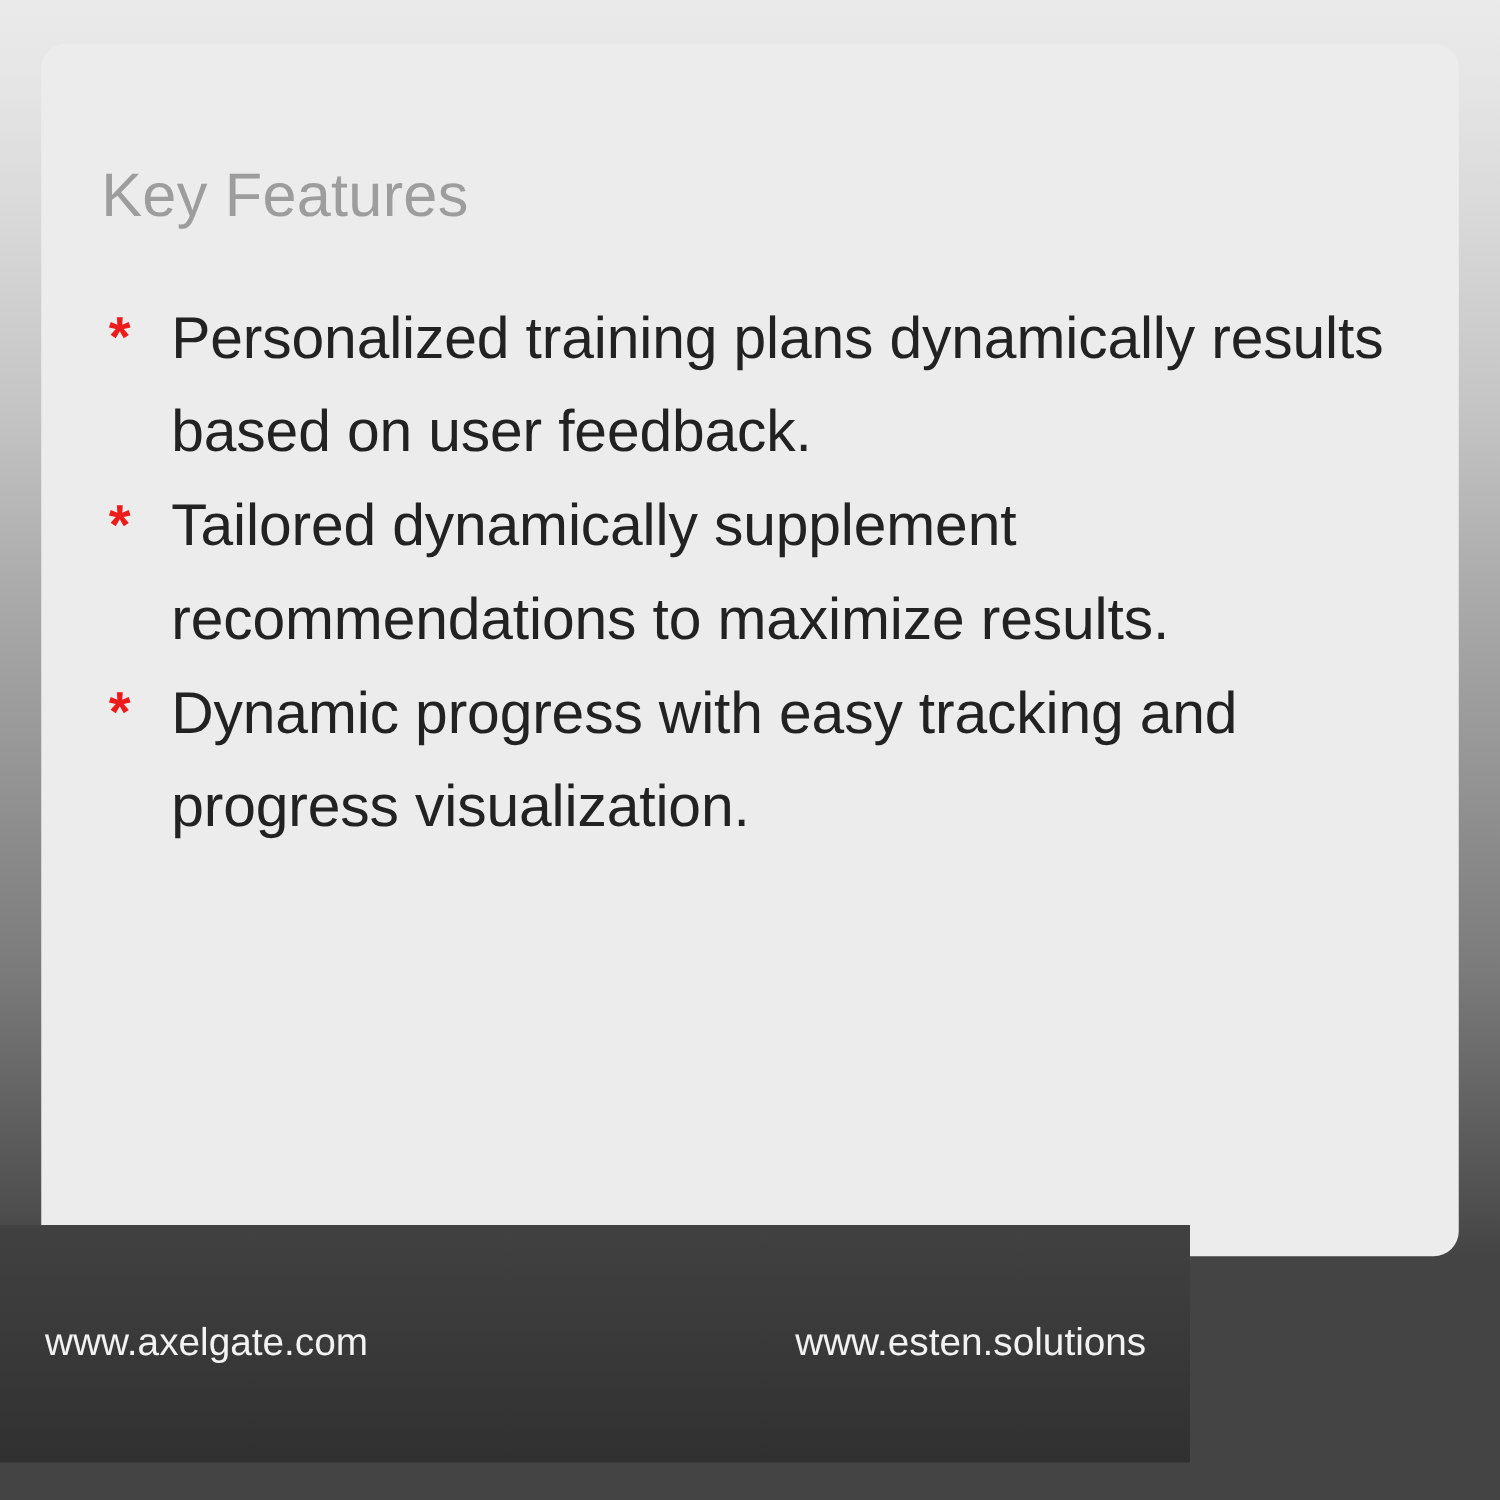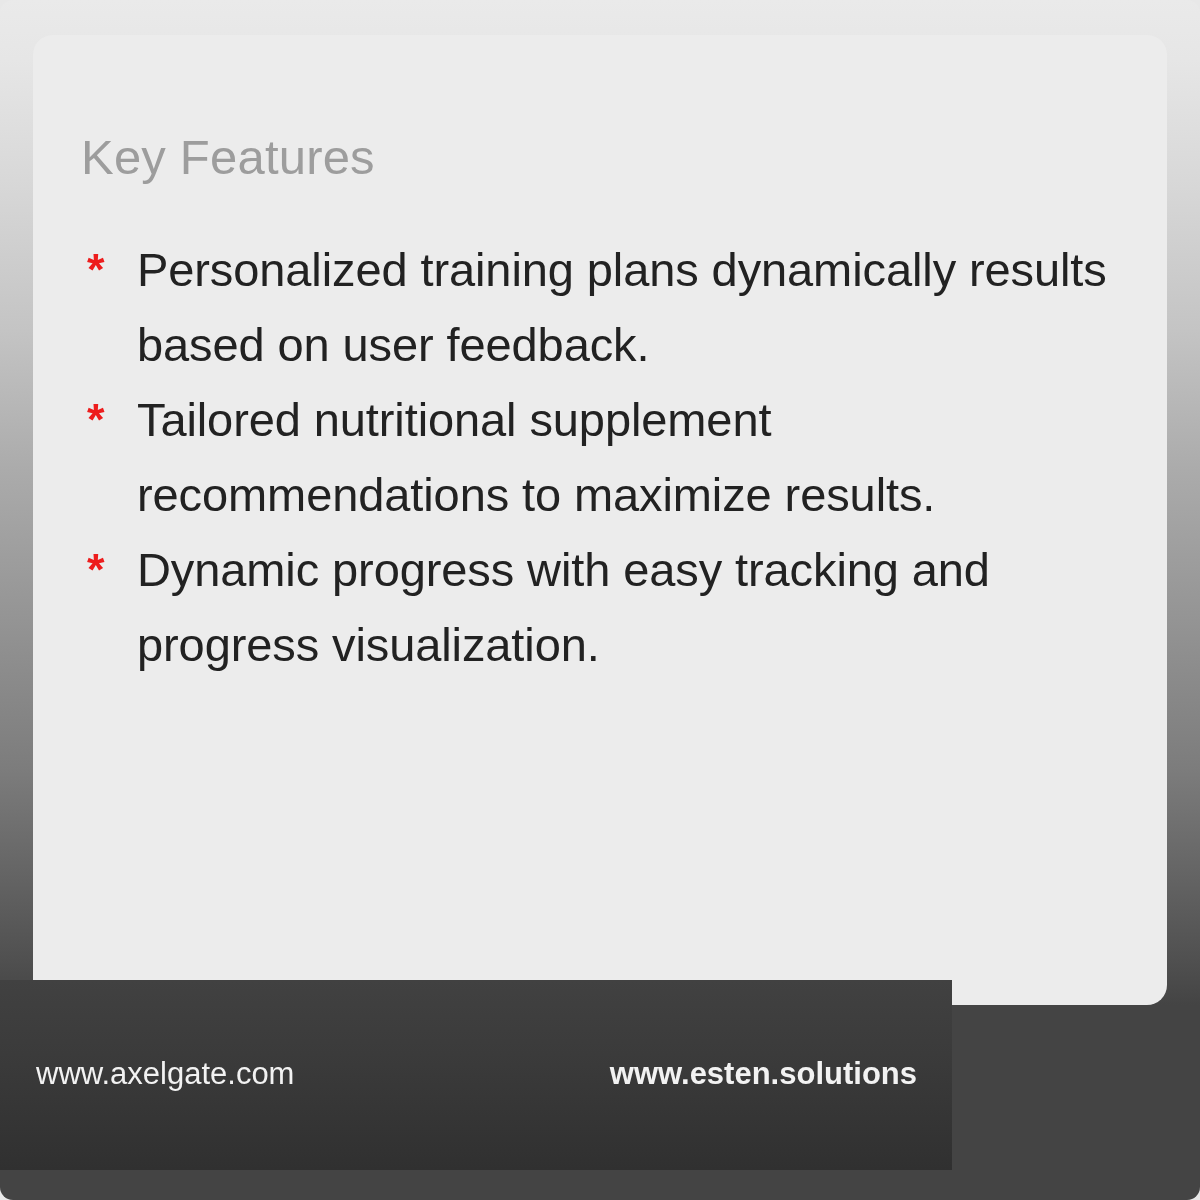--- a/index.html
+++ b/index.html
@@ -23,21 +23,20 @@
         #e6e6e6 60px,
         #d8d8d8 180px,
         #c4c4c4 330px,
         #ababab 470px,
         #949494 620px,
         #7c7c7c 770px,
         #636363 880px,
         #505050 960px,
         #444444 1005px);
     overflow: hidden;
-    border-radius: 13px;
   }
 
   
   #card {
     position: absolute;
     left: 33px;
     top: 35px;
     width: 1134px;
     height: 970px;
     background: #ececec;
@@ -115,42 +114,41 @@
   }
 
   #footer-right {
     position: absolute;
     right: 35px;
     top: 78px;
     font-size: 31px;
     line-height: 1;
     color: #f2f2f2;
     white-space: nowrap;
-    font-weight: bold;
   }
 </style>
 </head>
 <body>
 
 <div id="slide">
 
   <div id="card">
 
     <div id="card-title">Key Features</div>
 
     <ul id="bullet-list">
 
       <li class="bullet-item">
         <span class="bullet-marker">*</span>
         <span class="bullet-text">Personalized training plans dynamically results based on user feedback.</span>
       </li>
 
       <li class="bullet-item">
         <span class="bullet-marker">*</span>
-        <span class="bullet-text">Tailored nutritional supplement recommendations to maximize results.</span>
+        <span class="bullet-text">Tailored dynamically supplement recommendations to maximize results.</span>
       </li>
 
       <li class="bullet-item">
         <span class="bullet-marker">*</span>
         <span class="bullet-text">Dynamic progress with easy tracking and progress visualization.</span>
       </li>
 
     </ul>
 
   </div>

